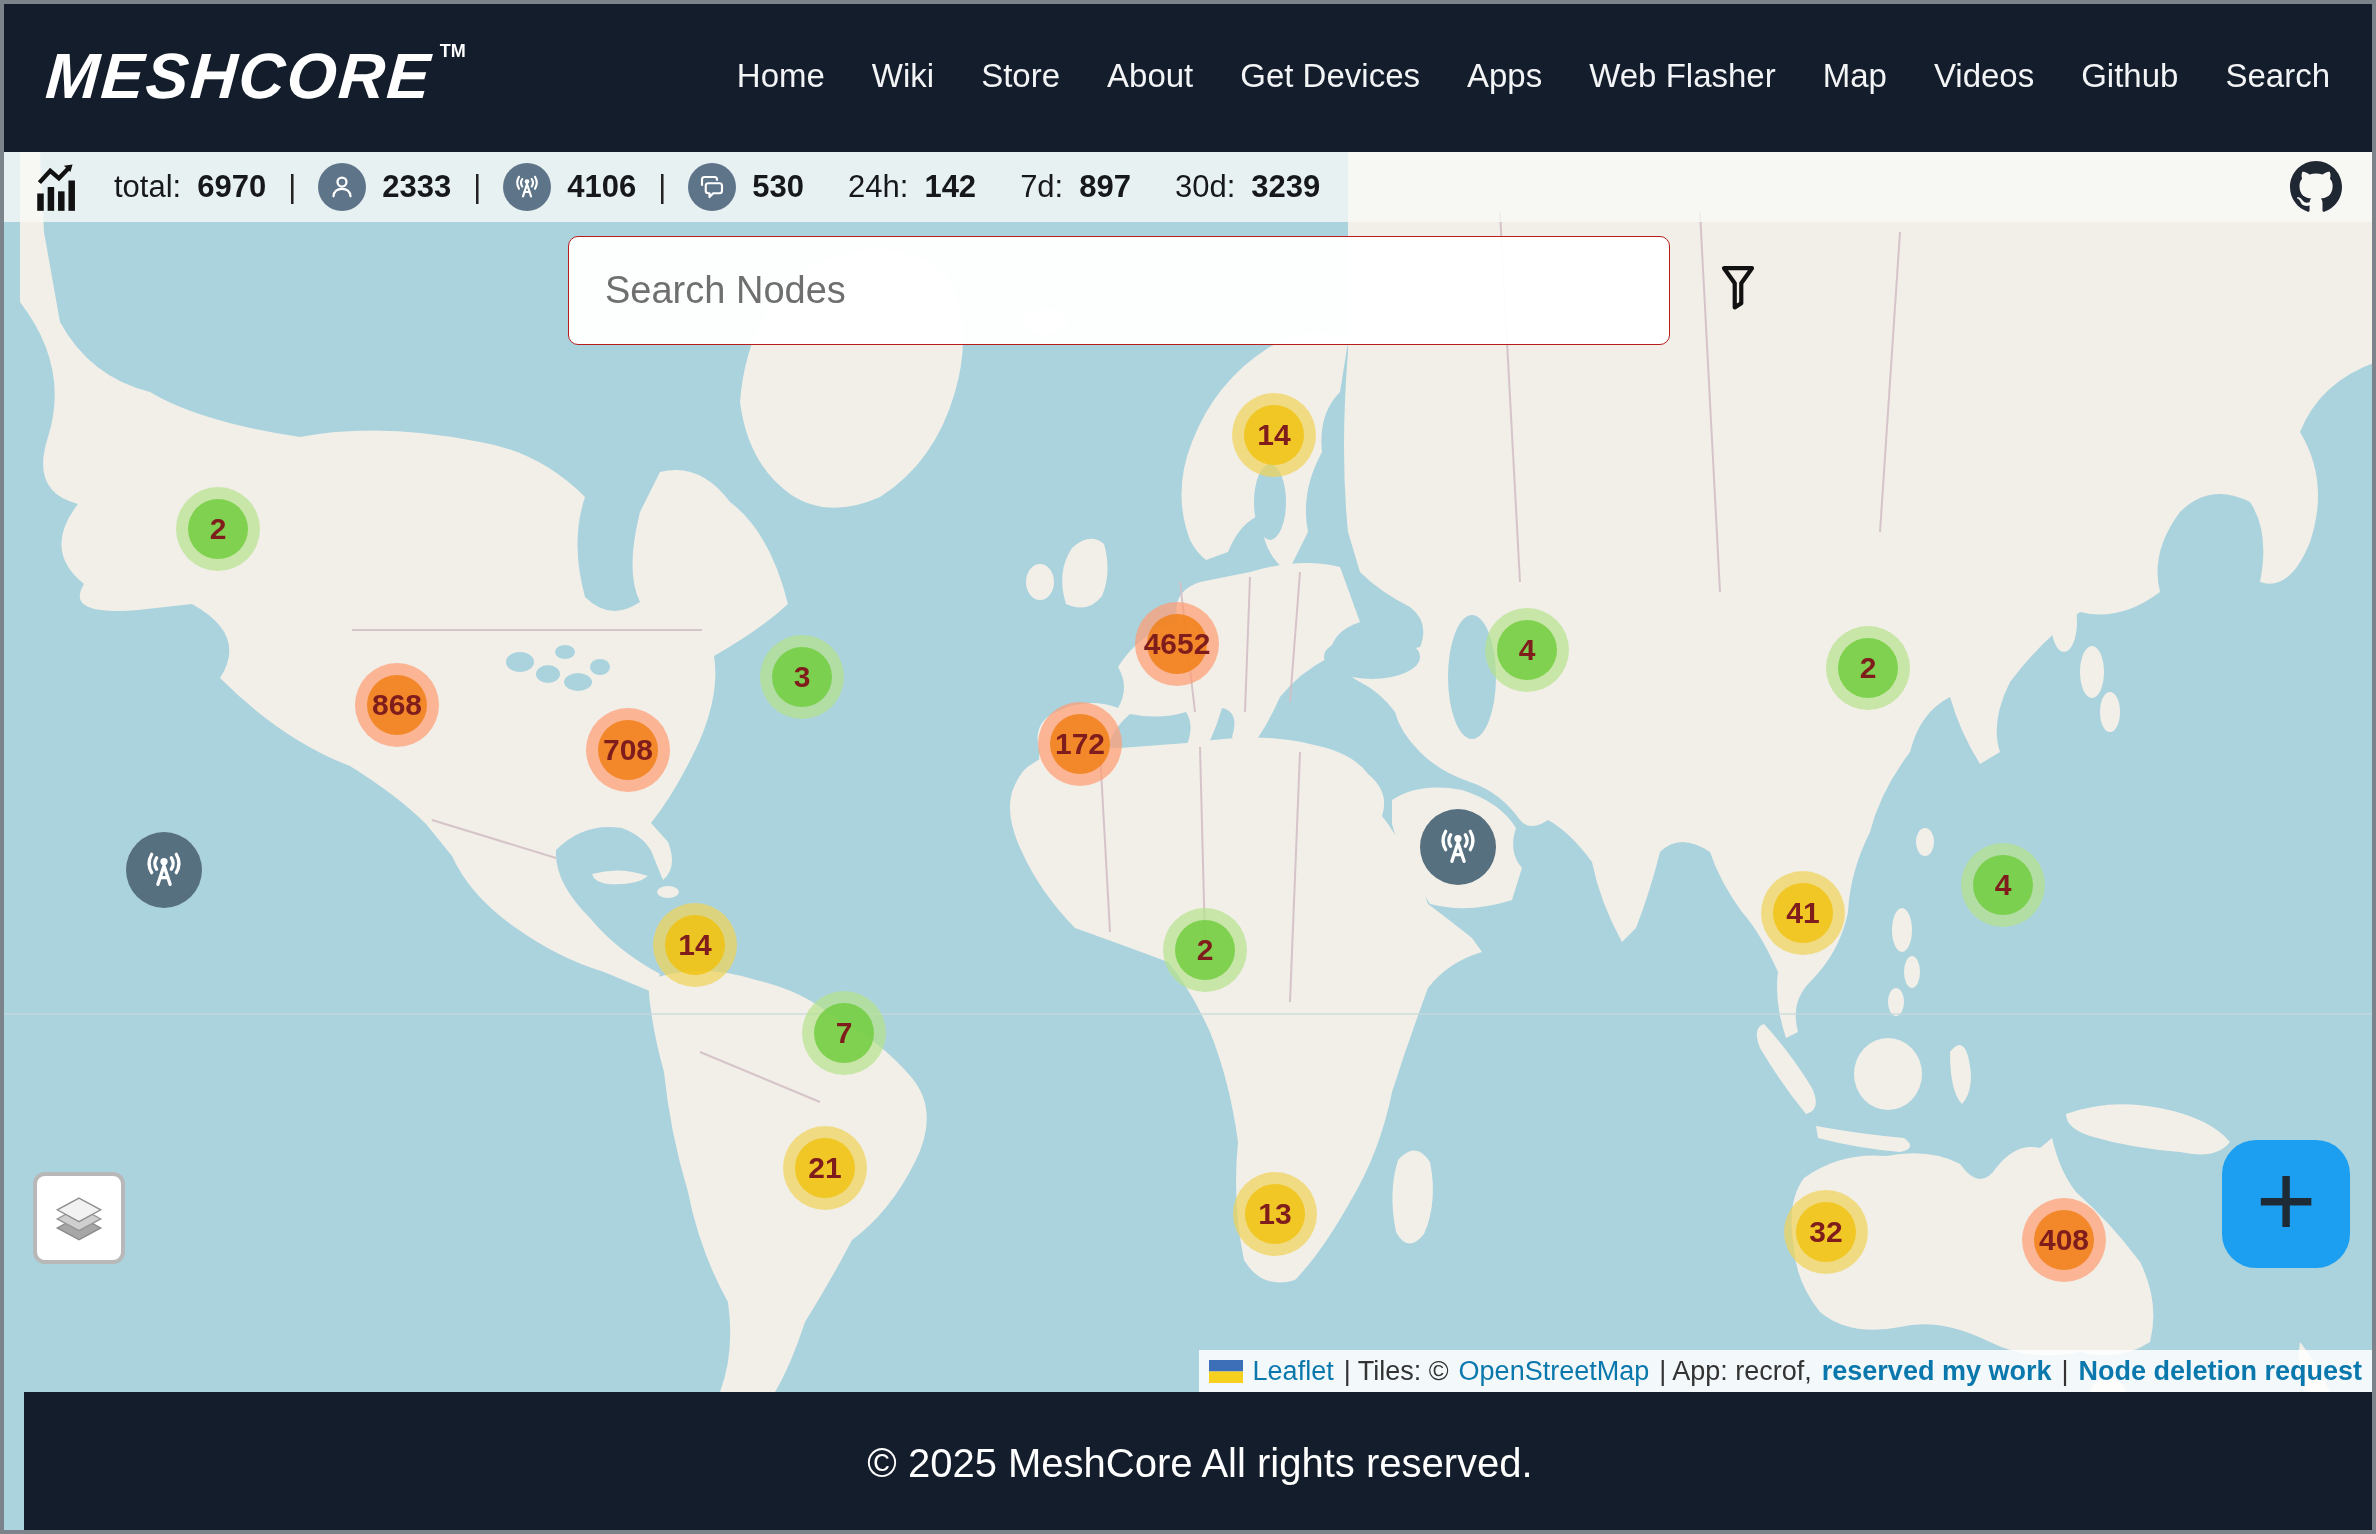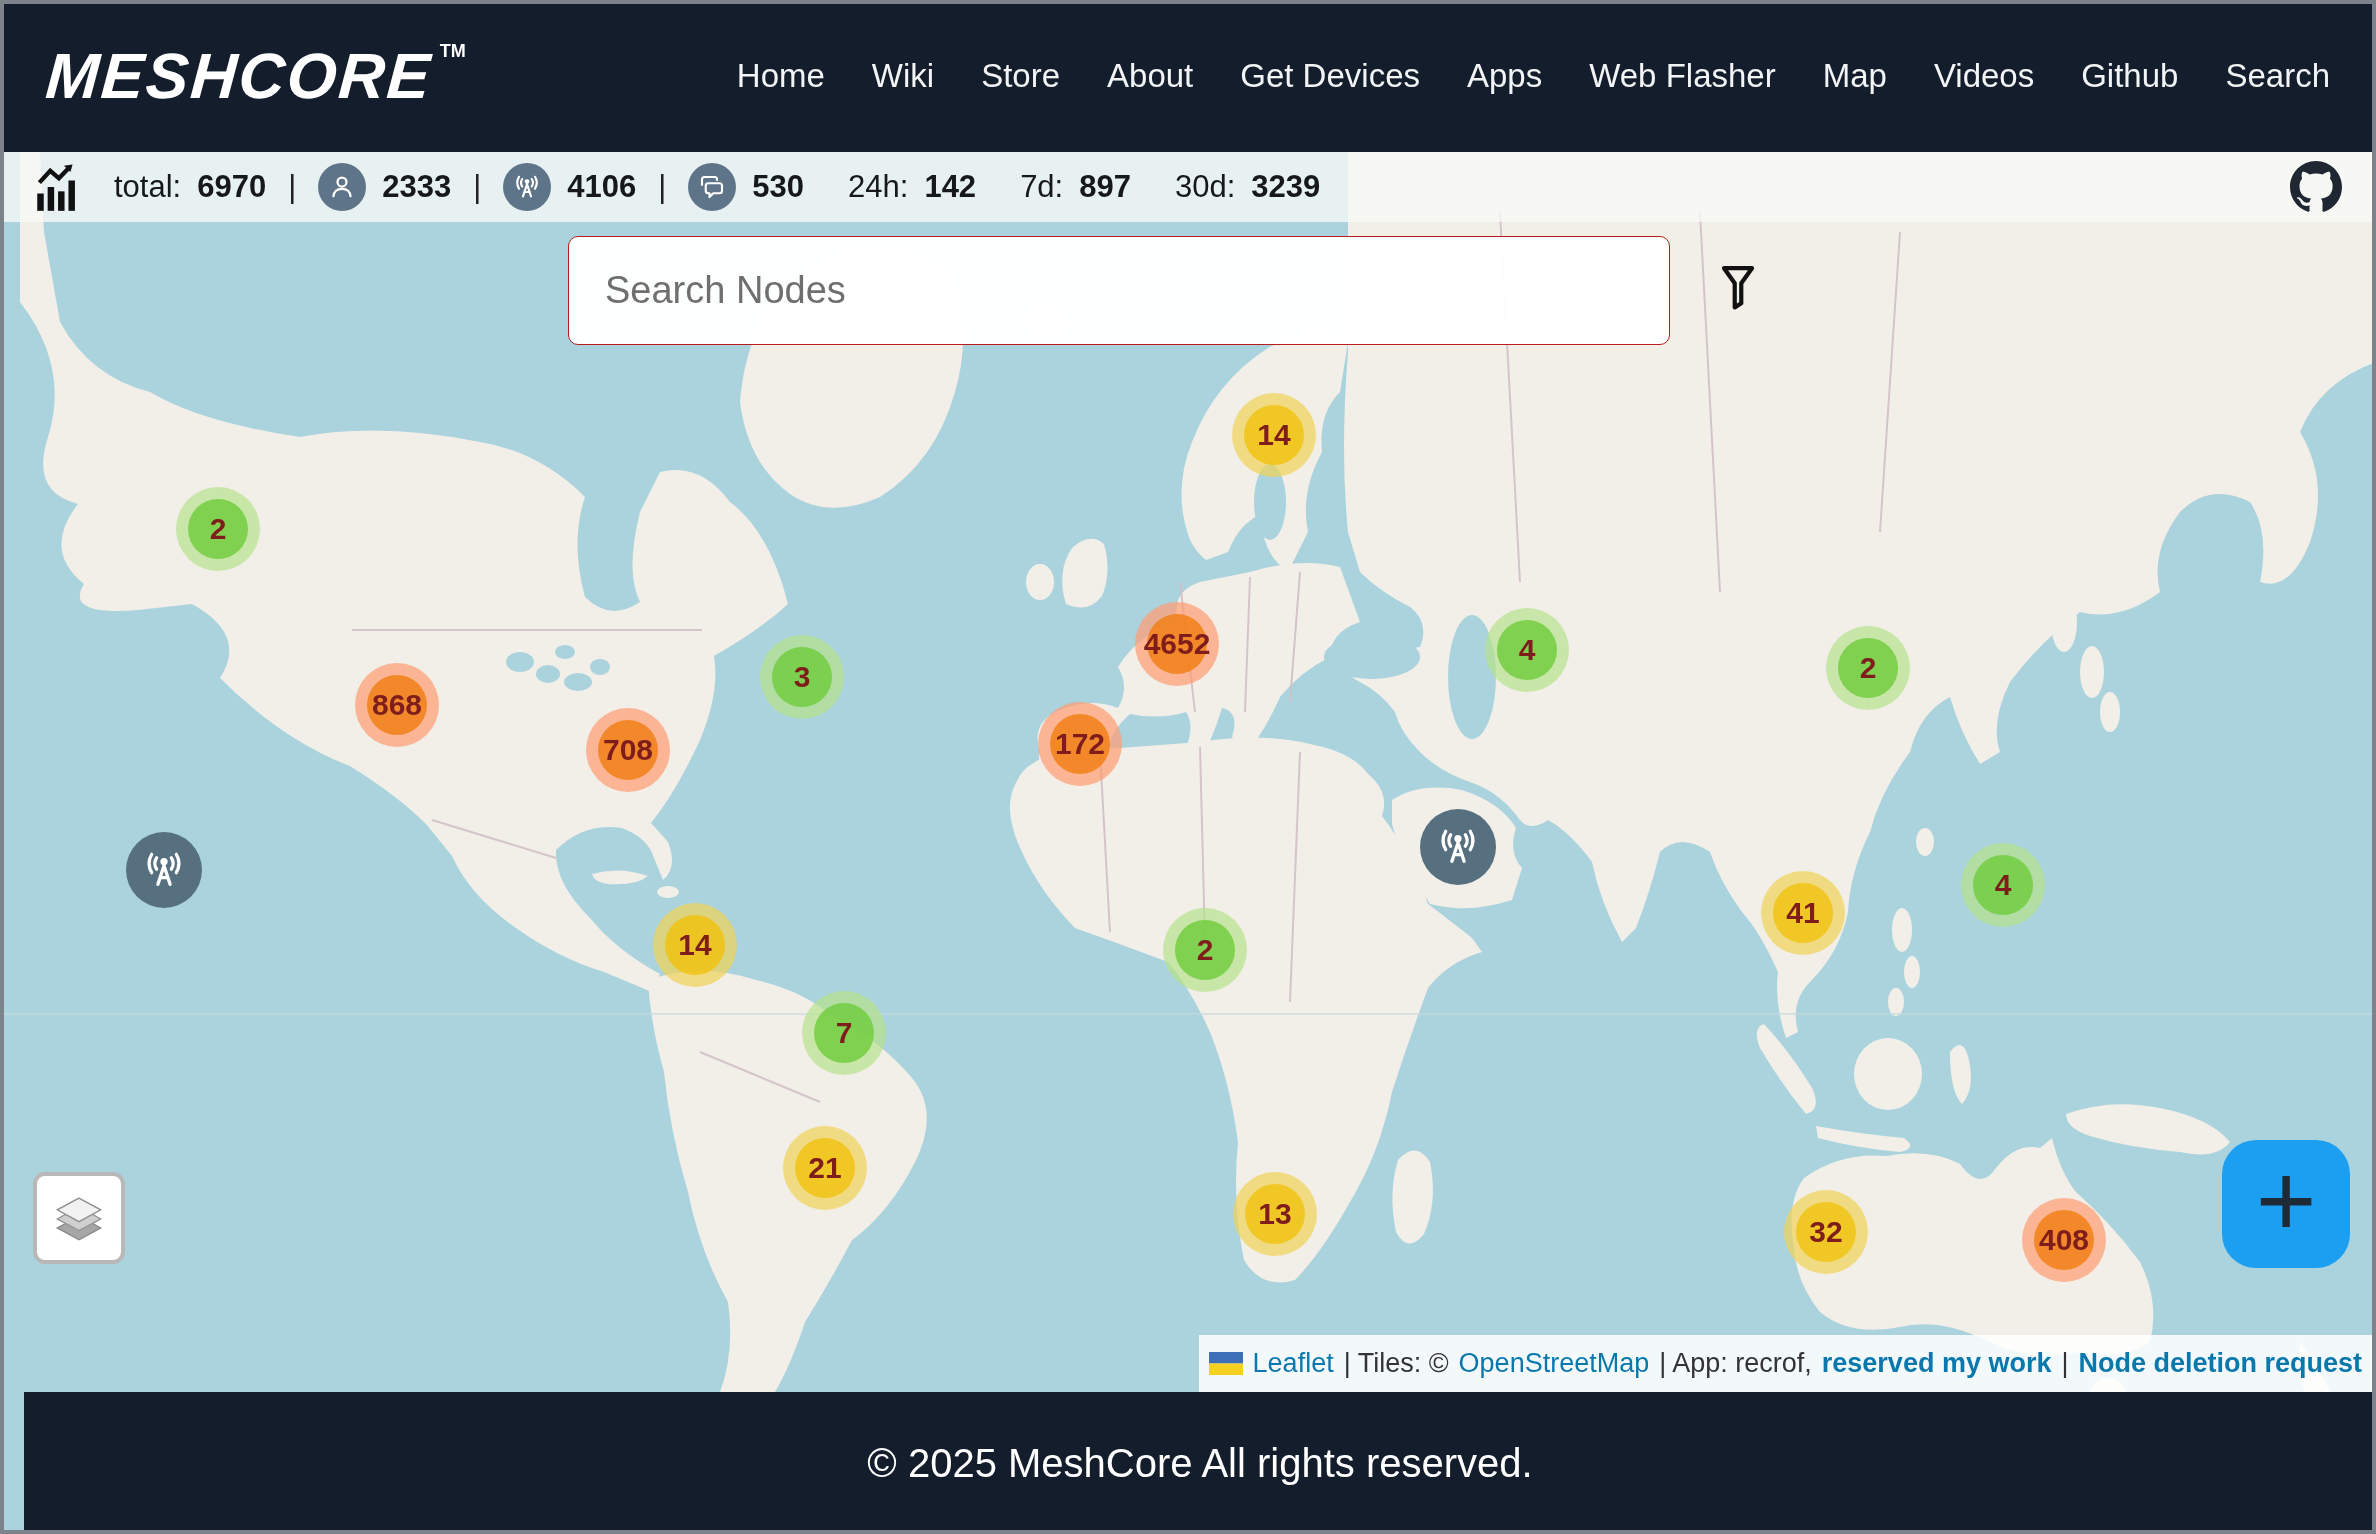--- a/index.html
+++ b/index.html
@@ -47,21 +47,21 @@
   .node-marker { position:absolute; width:76px; height:76px; border-radius:50%; background:#57707f; transform:translate(-50%,-50%); display:flex; align-items:center; justify-content:center; cursor:pointer; z-index:4; }
   .node-marker svg { width:46px; height:46px; }
 
   
   .layers-btn { position:absolute; left:33px; top:1020px; width:92px; height:92px; background:#fff; border:4px solid rgba(0,0,0,0.28); border-radius:12px; display:flex; align-items:center; justify-content:center; cursor:pointer; z-index:6; }
   .layers-btn svg { width:58px; height:58px; }
   .zoom-in-btn { position:absolute; left:2222px; top:988px; width:128px; height:128px; background:#1c9ff0; border:none; border-radius:34px; display:flex; align-items:center; justify-content:center; cursor:pointer; z-index:6; }
   .zoom-in-btn span { font-size:104px; font-weight:400; color:#1e2a36; line-height:1; margin-top:-8px; }
 
   
-  .attribution { position:absolute; right:0; bottom:0; height:57px; background:rgba(255,255,255,0.85); display:flex; align-items:center; gap:10px; padding:0 14px 0 10px; font-size:27px; color:#333; z-index:6; white-space:nowrap; }
+  .attribution { position:absolute; right:0; bottom:0; height:42px; background:rgba(255,255,255,0.85); display:flex; align-items:center; gap:10px; padding:0 14px 0 10px; font-size:27px; color:#333; z-index:6; white-space:nowrap; }
   .attribution a { color:#0b78ad; text-decoration:none; cursor:pointer; }
   .attribution a.strong { font-weight:700; }
   .flag { width:34px; height:23px; display:inline-block; }
 
   
   .footer { height:142px; background:#141d2b; display:flex; align-items:center; justify-content:center;margin-left:24px; }
   .footer .copy { color:#fff; font-size:40px; }
 </style>
 </head>
 <body>

